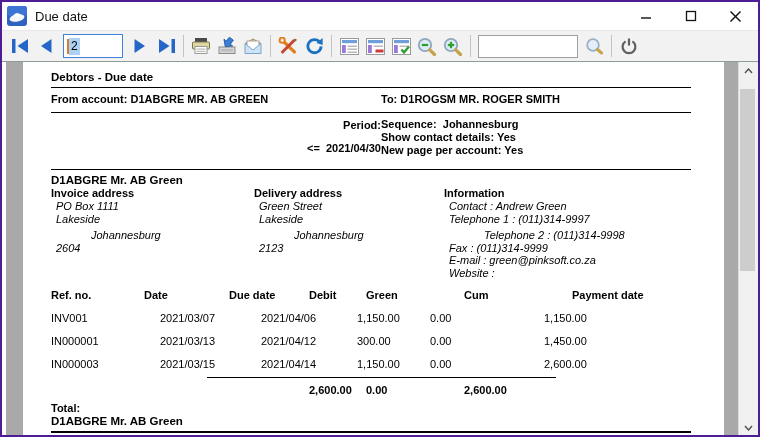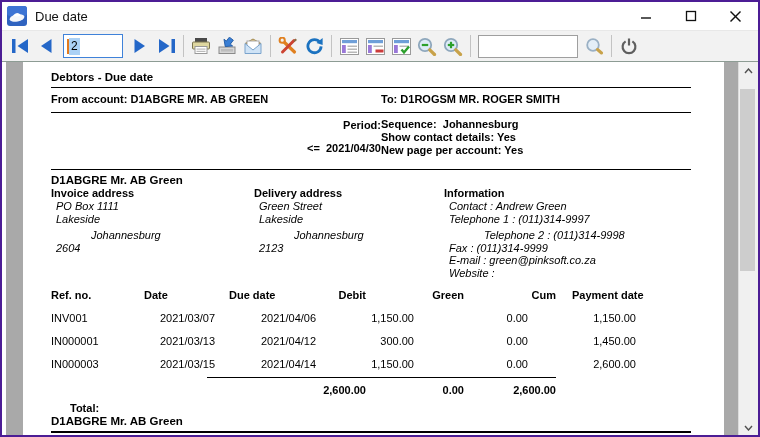--- a/index.html
+++ b/index.html
@@ -66,25 +66,25 @@
   .col.c1 { width:203px; }
   .col.c2 { width:190px; }
   .col.c3 { flex:1; }
   .gap-above { margin-top:4px;margin-left:35px; }
 
   .tbl { margin-top:10px; margin-left:0; }
   .trow { display:grid; grid-template-columns:93px 85px 80px 57px 98px 92px 95px;
           line-height:13px; }
   .trow.head { font-weight:bold; }
   .trow.data { margin-top:10px;gap:16px; }
-  .trow .r { text-align:right; }
+  .trow .r { }
   .trow .pd { padding-left:16px; }
   .partial-rule { border-top:1.5px solid #000; width:349px; margin-left:156px; margin-top:6px; }
   .trow.totals { margin-top:5px; font-weight:bold; line-height:14px; }
-  .total-label { font-weight:bold; margin-top:5px; line-height:13px;margin-left:19px; }
+  .total-label { font-weight:bold; margin-top:5px; line-height:13px; }
   .total-acct { font-weight:bold; font-size:11.5px; line-height:13px; }
   .bottom-rule { margin-top:3px; }
 </style>
 </head>
 <body>
 
 <div class="window">
 
   <div class="titlebar">
     <span class="app-icon">

